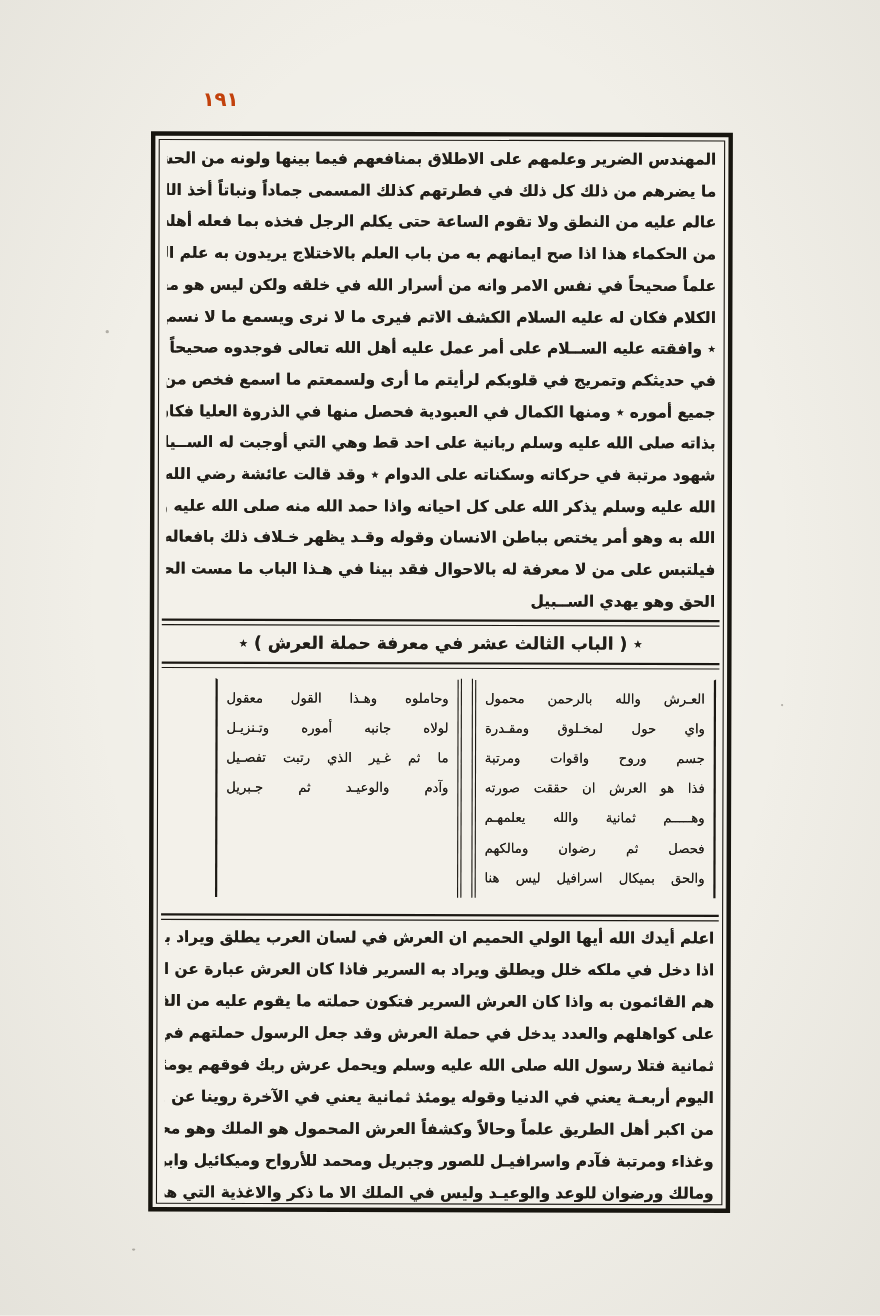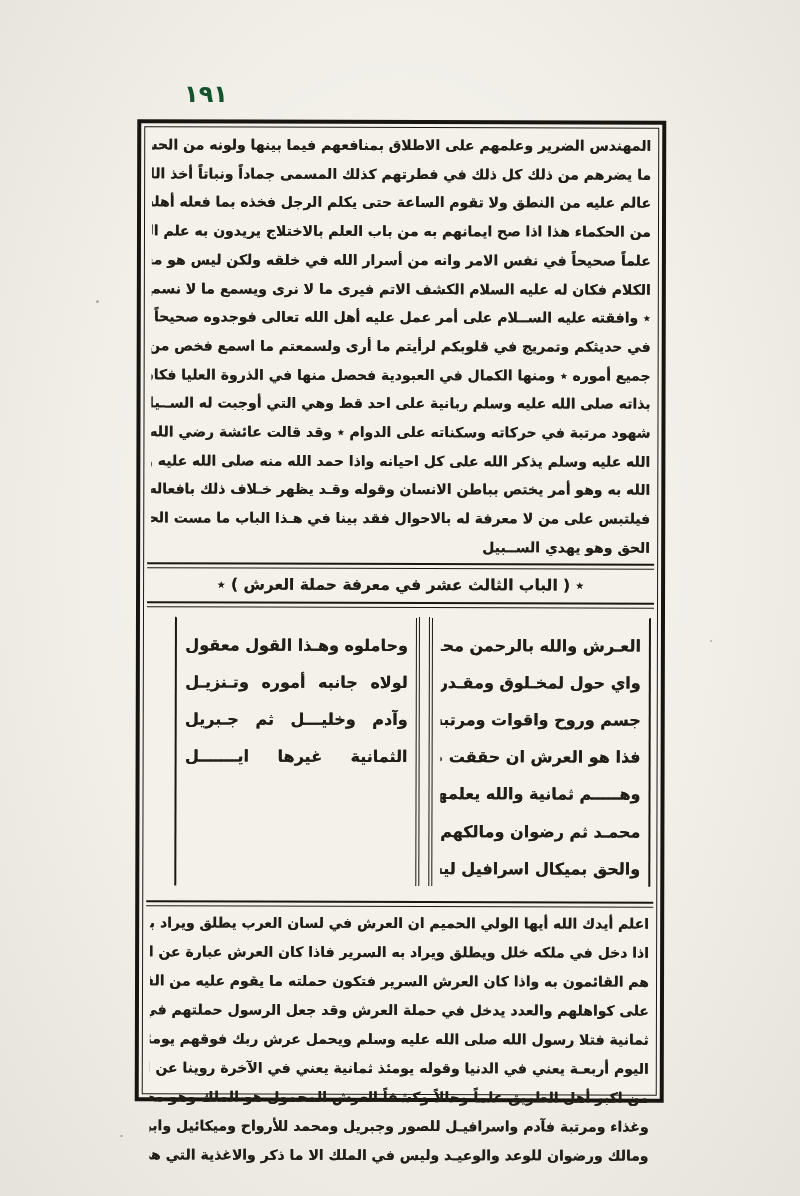--- a/index.html
+++ b/index.html
@@ -9,21 +9,21 @@
     font-family:"DejaVu Sans",sans-serif;
     color:#211e18;
   }
   .paper-shade{
     position:absolute;inset:0;
     background:radial-gradient(ellipse at 50% 45%, rgba(255,255,255,0.35) 0%, rgba(255,255,255,0) 55%, rgba(120,115,100,0.10) 100%);
     pointer-events:none;
   }
   .page-number{
     position:absolute;left:184px;top:80px;
-    font-size:24px;font-weight:700;letter-spacing:2px;color:#14532d;
+    font-size:18px;font-weight:700;letter-spacing:2px;color:#c2410c;
   }
   .frame{
     position:absolute;left:136px;top:120px;width:529px;height:982px;
     border:4px solid #17150f;padding:3px;box-sizing:border-box;
     background:#f3f1ea;
     transform:rotate(0.15deg);
   }
   .frame-inner{
     border:1px solid #1c1914;height:100%;box-sizing:border-box;
     padding:2px 0 0 0;
@@ -53,25 +53,24 @@
   }
   .poem-col{
     border-left:4px double #1b1813;border-right:4px double #1b1813;
     border-top:1px solid transparent;
     padding:4px 8px;box-sizing:border-box;
     background:transparent;
   }
   .poem-col.right{width:222px;border-right:2px solid #1b1813;}
   .poem-col.left{flex:1;border-left:2px solid #1b1813;}
   .pline{
-    font-size:16px;font-weight:700;line-height:27.2px;
+    font-size:12px;font-weight:400;line-height:27.2px;
     text-align:justify;text-align-last:justify;
     white-space:nowrap;overflow:hidden;
     text-shadow:0 0 0.5px rgba(30,26,20,0.85);
-    margin-top:10px;
   }
   .speck{position:absolute;border-radius:50%;background:rgba(60,55,45,0.35);}
 </style>
 </head>
 <body>
 
 <div class="paper-shade"></div>
 
 <div class="page-number">١٩١</div>
 
@@ -102,28 +101,28 @@
 
     <div class="hrule"></div>
 
     <div class="poem">
       <div class="poem-col right">
         <div class="pline">العـرش والله بالرحمن محمول</div>
         <div class="pline">واي حول لمخـلوق ومقـدرة</div>
         <div class="pline">جسم وروح واقوات ومرتبة</div>
         <div class="pline">فذا هو العرش ان حققت صورته</div>
         <div class="pline">وهـــــم ثمانية والله يعلمهـم</div>
-        <div class="pline">محمـد ثم رضوان ومالكهم</div>
+        <div class="pline">فحصل ثم رضوان ومالكهم</div>
         <div class="pline">والحق بميكال اسرافيل ليس هنا</div>
       </div>
       <div class="poem-col left">
         <div class="pline">وحاملوه وهـذا القول معقول</div>
         <div class="pline">لولاه جانبه أموره وتـنزيـل</div>
-        <div class="pline">وآدم وخليـــل ثم جـبريل</div>
-        <div class="pline">الثمانية غيرها ايـــــــل</div>
+        <div class="pline">ما ثم غـير الذي رتبت تفصـيل</div>
+        <div class="pline">وآدم والوعيـد ثم جـبريل</div>
       </div>
     </div>
 
     <div class="hrule"></div>
 
     <div class="tblock">
       <div class="line bline">اعلم أيدك الله أيها الولي الحميم ان العرش في لسان العرب يطلق ويراد به الملك يقال ثل عرش الملك</div>
       <div class="line bline">اذا دخل في ملكه خلل ويطلق ويراد به السرير فاذا كان العرش عبارة عن الملك فتكون حملته</div>
       <div class="line bline">هم القائمون به واذا كان العرش السرير فتكون حملته ما يقوم عليه من القوائم أو من يحمله</div>
       <div class="line bline">على كواهلهم والعدد يدخل في حملة العرش وقد جعل الرسول حملتهم في الدنيا أربعة وفي القيامة</div>

